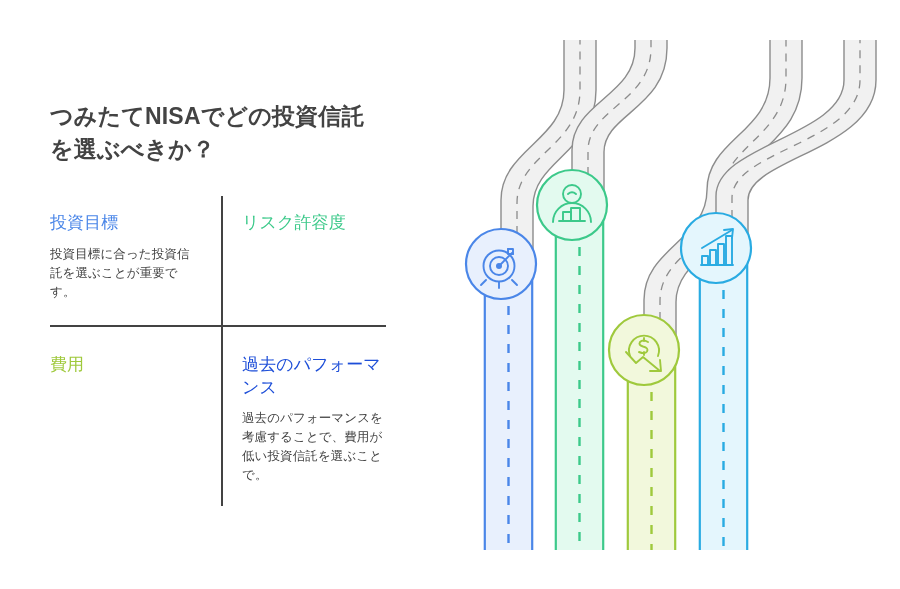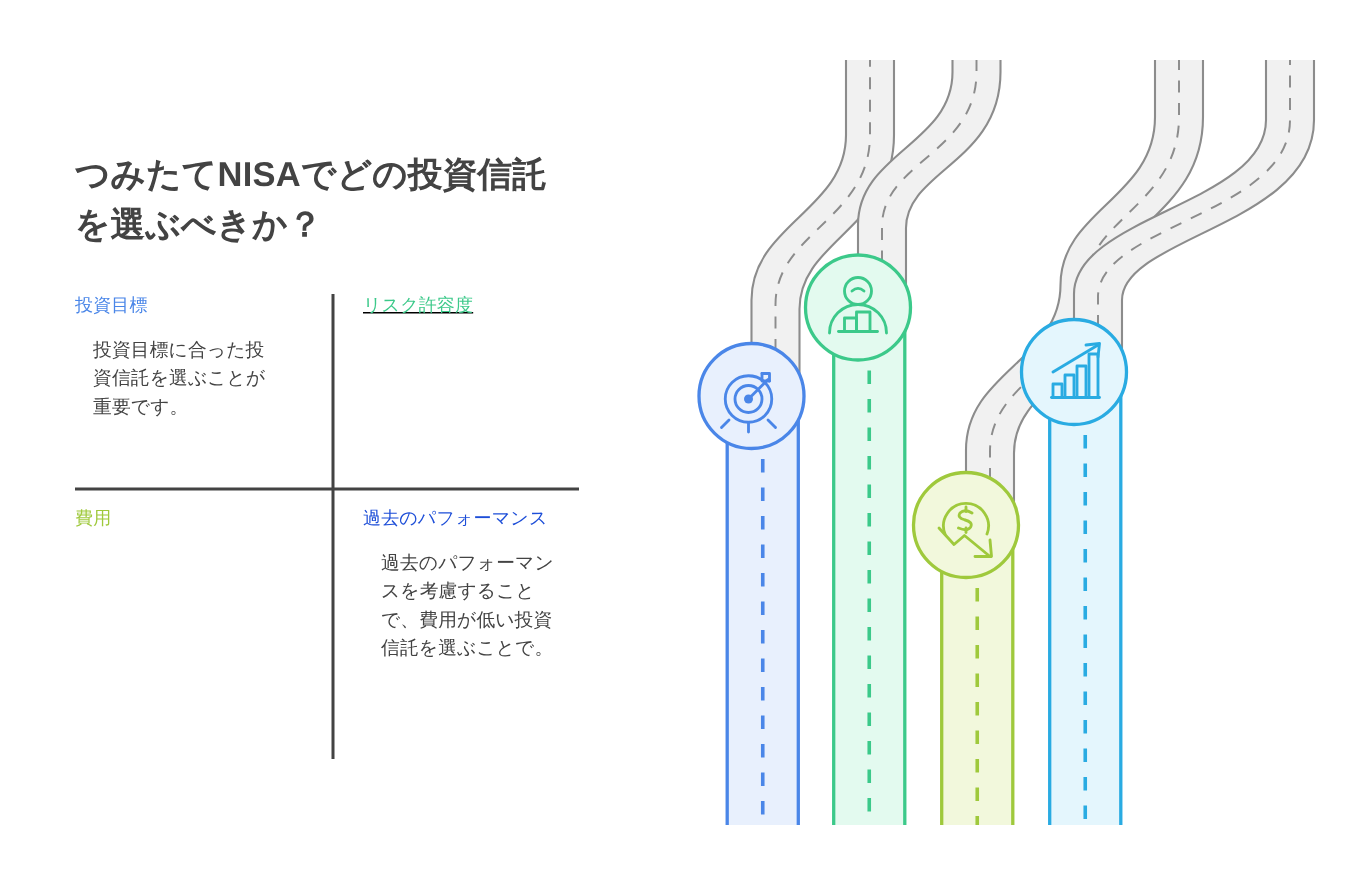--- a/index.html
+++ b/index.html
@@ -47,36 +47,36 @@
     top: 196px;
     width: 340px;
     height: 320px;
   }
 
   .quadrant {
     position: absolute;
     width: 148px;
   }
   .q-tl { left: 0px;   top: 0px; }
-  .q-tr { left: 192px; top: 0px; text-decoration: underline; }
+  .q-tr { left: 192px; top: 0px; }
   .q-bl { left: 0px;   top: 142px; }
   .q-br { left: 192px; top: 142px; }
 
   .quad-heading {
-    font-size: 12px;
+    font-size: 17px;
     font-weight: normal;
     line-height: 1.33;
-    margin: 0 0 10px 0;
+    margin: 16px 0 10px 0;
     letter-spacing: 0.1px;
   }
   .quad-body {
     font-size: 12.5px;
     line-height: 1.52;
     color: #434343;
-    margin: 12px;
+    margin: 0;
     letter-spacing: 0.1px;
   }
 
   
   .divider {
     position: absolute;
     background: #434343;
   }
   #divider-vertical {
     left: 217px;

